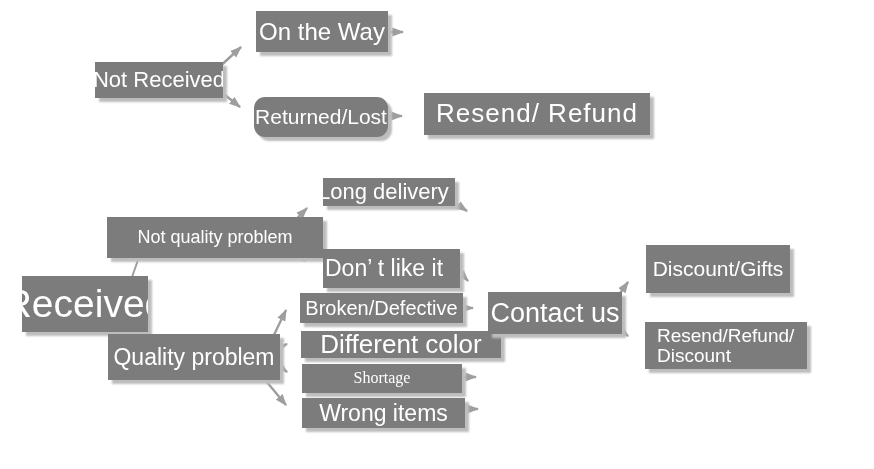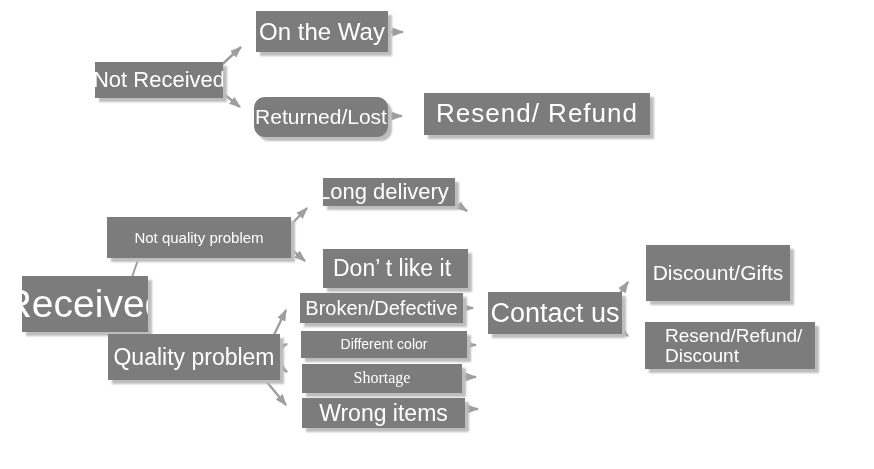--- a/index.html
+++ b/index.html
@@ -26,33 +26,33 @@
     line-height:1.05;
     margin-left:10px;
   }
   
   .n-not-received   {left:85px;  top:62px;  width:128px; height:36px; font-size:22px;}
   .n-on-the-way     {left:246px; top:11px;  width:132px; height:41px; font-size:24px;}
   .n-pls-wait       {left:412px; top:12px;  width:225px; height:41px; font-size:23px;}
   .n-returned-lost  {left:244px; top:97px;  width:134px; height:40px; font-size:21px;border-radius:11px;}
   .n-resend-refund  {left:414px; top:93px;  width:226px; height:42px; font-size:26px; letter-spacing:1px;}
   
-  .n-nqp            {left:97px;  top:217px; width:184px; height:41px; font-size:15px;}
+  .n-nqp            {left:97px;  top:217px; width:216px; height:41px; font-size:18px;}
   .n-long-delivery  {left:313px; top:178px; width:132px; height:28px; font-size:22px; justify-content:flex-start; text-indent:-5px;}
-  .n-dont-like      {left:313px; top:249px; width:135px; height:39px; font-size:23px; justify-content:flex-start; padding-left:10px;}
+  .n-dont-like      {left:313px; top:249px; width:135px; height:39px; font-size:23px; justify-content:flex-start; padding-left:2px;}
   .n-received       {left:12px;   top:276px; width:126px; height:56px; font-size:39px;}
   .n-qp             {left:98px;  top:334px; width:172px; height:46px; font-size:23px;}
   .n-broken         {left:290px; top:293px; width:163px; height:30px; font-size:20px;}
-  .n-different      {left:291px; top:331px; width:166px; height:27px; font-size:14px;}
+  .n-different      {left:291px; top:331px; width:200px; height:27px; font-size:26px;}
   .n-shortage       {left:292px; top:364px; width:160px; height:29px; font-size:16px;font-family:Liberation Serif, serif;}
   .n-wrong          {left:292px; top:398px; width:163px; height:30px; font-size:23px;}
   .n-contact        {left:478px; top:292px; width:134px; height:42px; font-size:27px;}
-  .n-discount       {left:636px; top:245px; width:144px; height:56px; font-size:21px;}
+  .n-discount       {left:636px; top:245px; width:144px; height:48px; font-size:21px;}
   .n-rrd            {left:635px; top:322px; width:150px; height:47px; font-size:19px;
-                     flex-direction:column;align-items:flex-start;justify-content:center;padding-left:20px;}
+                     flex-direction:column;align-items:flex-start;justify-content:center;padding-left:12px;}
   .n-rrd span{display:block;}
 </style>
 </head>
 <body>
 
 <div id="canvas">
 
   <svg id="edgelayer" viewBox="0 0 874 469" xmlns="http://www.w3.org/2000/svg">
     <defs>
       <marker id="ah" viewBox="0 0 10 8.5" refX="9" refY="4.25" markerWidth="5" markerHeight="4.2" orient="auto">

